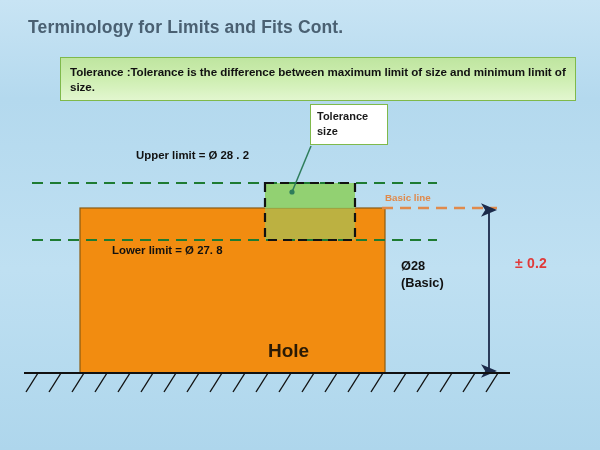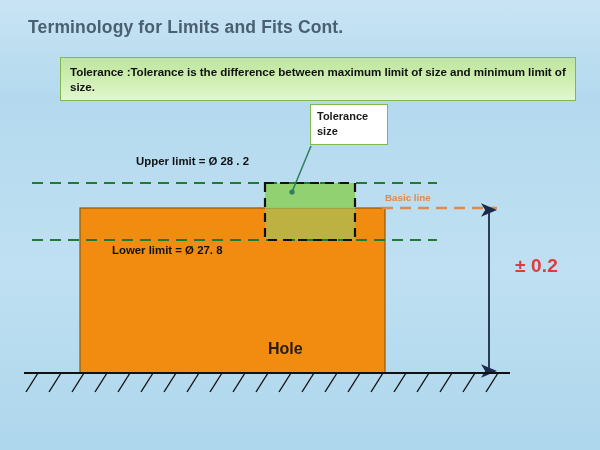--- a/index.html
+++ b/index.html
@@ -83,21 +83,21 @@
     height: 450px;
   }
   
   .lbl {
     position: absolute;
     font-weight: bold;
     white-space: nowrap;
   }
   #upper-limit-label {
     left: 104px;
-    top: 155px;
+    top: 149px;
     font-size: 11.4px;
     color: #111111;
     padding-left: 32px;
   }
   #lower-limit-label {
     left: 104px;
     top: 244px;
     font-size: 11.4px;
     color: #111111;
     padding-left: 8px;
@@ -111,28 +111,28 @@
   #basic-size-label {
     left: 401px;
     top: 257px;
     font-size: 12.8px;
     color: #111111;
     line-height: 17px;
   }
   #tolerance-value-label {
     left: 515px;
     top: 255px;
-    font-size: 19px;
+    font-size: 14px;
     color: #e03a3a;
     letter-spacing: 0.2px;
   }
   #hole-label {
     left: 268px;
     top: 340px;
-    font-size: 16px;
+    font-size: 19px;
     color: #2a1a05;
   }
 </style>
 </head>
 <body>
 
 <div id="slide">
 
   <div id="title">Terminology for Limits  and Fits Cont.</div>
 
@@ -198,17 +198,21 @@
 
   <div id="tolerance-callout">
     <span>Tolerance</span>
     <span>size</span>
   </div>
 
   <div class="lbl" id="upper-limit-label">Upper limit = Ø 28 . 2</div>
   <div class="lbl" id="lower-limit-label">Lower limit = Ø 27. 8</div>
   <div class="lbl" id="zero-line-label">Basic line</div>
 
+  <div class="lbl" id="basic-size-label">
+    <div>Ø28</div>
+    <div>(Basic)</div>
+  </div>
 
   <div class="lbl" id="tolerance-value-label">± 0.2</div>
   <div class="lbl" id="hole-label">Hole</div>
 
 </div>
 
 </body></html>

